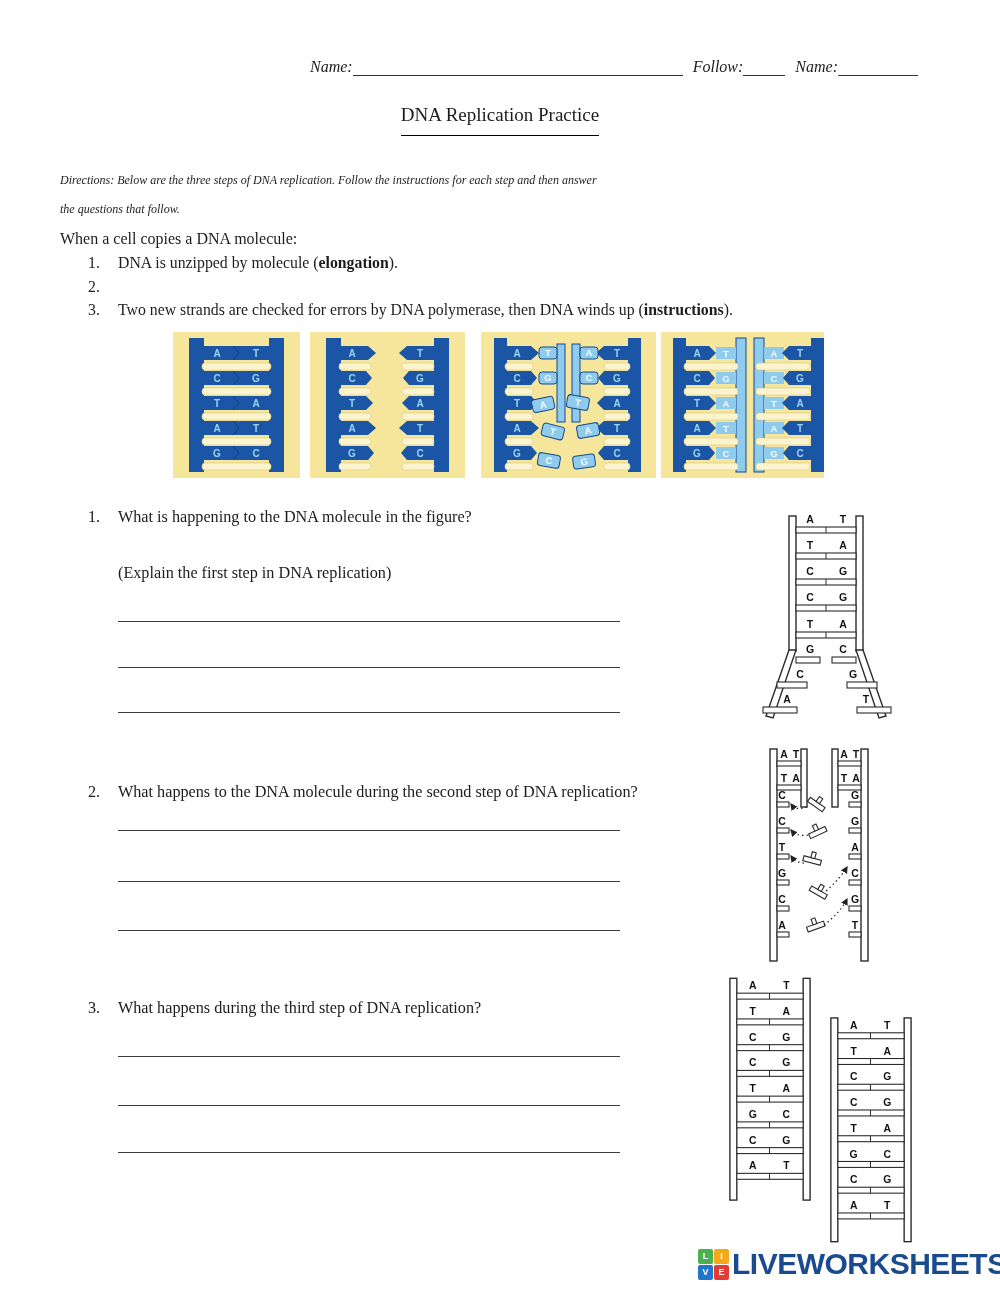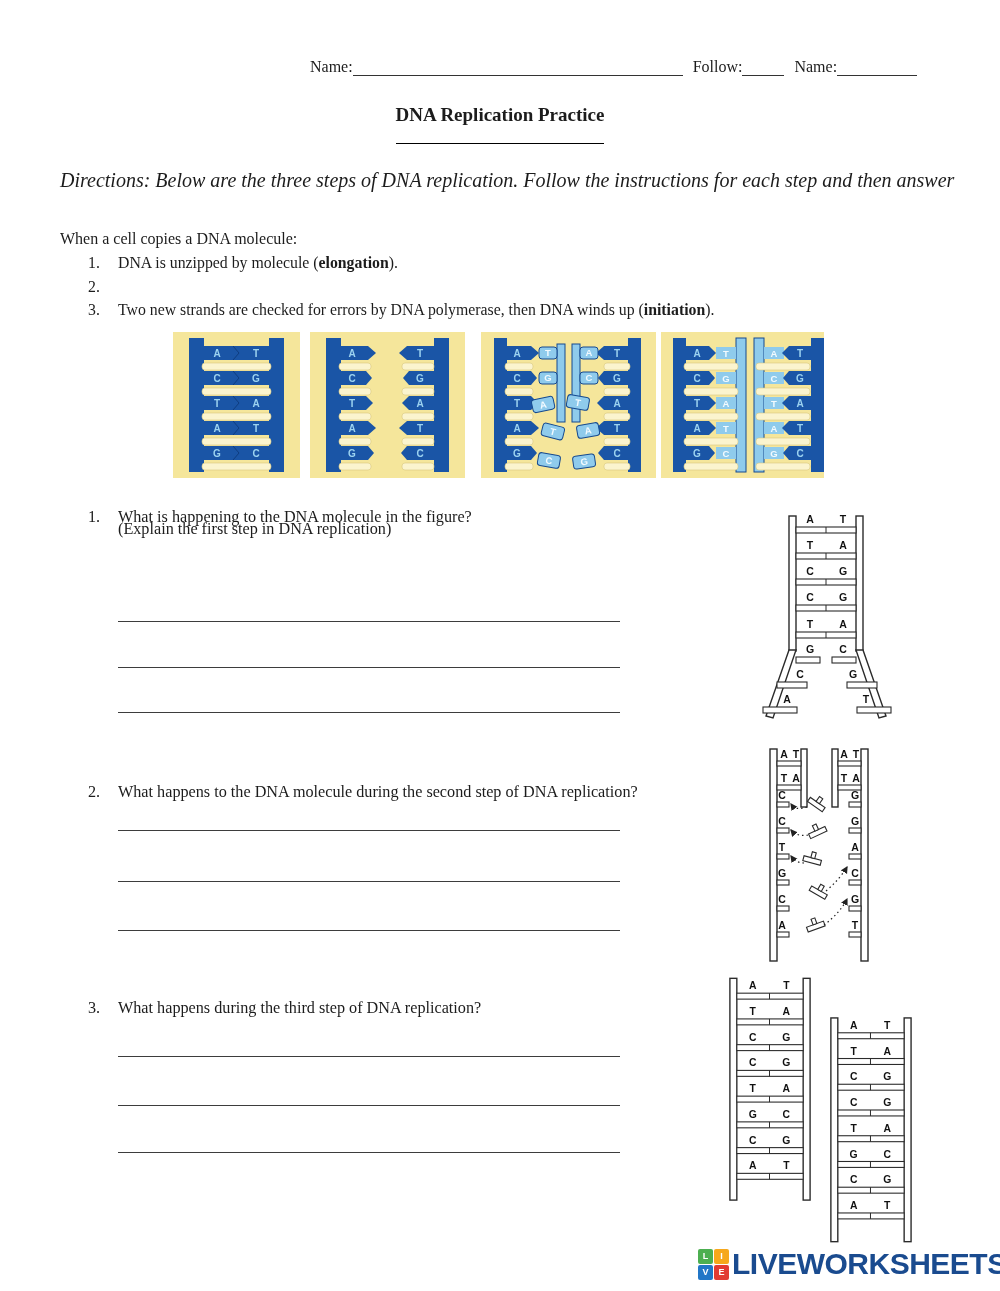--- a/index.html
+++ b/index.html
@@ -1,31 +1,31 @@
 <!DOCTYPE html>
 <html><head>
 <meta charset="utf-8">
 <style>
   html,body{margin:0;padding:0;background:#ffffff;}
   #page{position:relative;width:1000px;height:1291px;background:#ffffff;overflow:hidden;
         font-family:"Liberation Serif", serif;color:#1c1c1c;}
   .abs{position:absolute;}
   
-  .hdr{top:58px;left:310px;display:flex;align-items:flex-end;font-size:16px;white-space:nowrap;}
+  .hdr{top:58px;left:310px;display:flex;align-items:flex-end;font-size:16px;white-space:nowrap;font-style:italic;}
   .blank{display:inline-block;border-bottom:1.5px solid #333;height:17px;}
   .name-blank{width:330px;}
   .period-blank{width:42px;}
   .date-blank{width:80px;}
   .hdr .lbl{margin-left:10px;}
   .hdr .lbl:first-child{margin-left:0;}
   
   .title-wrap{top:104px;left:0;width:1000px;text-align:center;}
-  .title{font-size:19px;font-weight:bold;border-bottom:1.8px solid #000;padding-bottom:18px;}
-  
-  .directions{top:166px;left:60px;width:900px;font-style:italic;font-size:20px;line-height:29px;}
+  .title{font-size:19px;font-weight:normal;border-bottom:1.8px solid #000;padding-bottom:10px;}
+  
+  .directions{top:166px;left:60px;width:900px;font-style:italic;font-size:12px;line-height:29px;}
   .intro{top:230px;left:60px;font-size:16px;}
   .steps{top:254px;left:88px;font-size:15.8px;}
   .step{display:flex;height:23.6px;align-items:baseline;}
   .step .num{width:30px;}
   
   .q{font-size:16.2px;display:flex;}
   .q .num{width:30px;}
   .hint{font-size:16.2px;}
   .ans-line{border-bottom:1.6px solid #3d3d3d;width:502px;height:1px;}
   
@@ -71,34 +71,35 @@
     <span class="lbl">Name:</span>
     <span class="blank date-blank"></span>
   </div>
 
   <div class="abs title-wrap">
     <span class="title">DNA Replication Practice</span>
   </div>
 
   <div class="abs directions">
     <div>Directions: Below are the three steps of DNA replication. Follow the instructions for each step and then answer</div>
+    <div>the questions that follow.</div>
   </div>
 
   <div class="abs intro">When a cell copies a DNA molecule:</div>
   <div class="abs steps">
     <div class="step">
       <span class="num">1.</span>
       <span><span>DNA is unzipped by molecule (</span><b>elongation</b><span>).</span></span>
     </div>
     <div class="step">
       <span class="num">2.</span>
     </div>
     <div class="step">
       <span class="num">3.</span>
-      <span><span>Two new strands are checked for errors by DNA polymerase, then DNA winds up (</span><b>initiation</b><span>).</span></span>
+      <span><span>Two new strands are checked for errors by DNA polymerase, then DNA winds up (</span><b>instructions</b><span>).</span></span>
     </div>
   </div>
 
   <svg class="cp" style="left:173px;width:127px" viewBox="0 0 127 146">
     <rect class="bgY" width="127" height="146"></rect>
     <rect class="dk" x="16" y="6" width="15" height="134"></rect>
     <rect class="dk" x="96" y="6" width="15" height="134"></rect>
     <g>
       <rect class="rg" x="29" y="31" width="69" height="7" rx="3"></rect>
         <rect class="rg" x="29" y="56" width="69" height="7" rx="3"></rect>
@@ -309,21 +310,21 @@
       <text class="tD" x="139" y="100">T</text>
       <text class="tL" x="113" y="125">G</text>
       <text class="tD" x="139" y="125">C</text>
     </g>
   </svg>
 
   <div class="abs q" style="top:508px;left:88px;">
     <span class="num">1.</span>
     <span>What is happening to the DNA molecule in the figure?</span>
   </div>
-  <div class="abs hint" style="top:520px;left:118px;">(Explain the first step in DNA replication)</div>
+  <div class="abs hint" style="top:564px;left:118px;">(Explain the first step in DNA replication)</div>
   <div class="abs ans-line" style="top:620px;left:118px;"></div>
   <div class="abs ans-line" style="top:666px;left:118px;"></div>
   <div class="abs ans-line" style="top:711px;left:118px;"></div>
 
   <svg class="bwfig" style="left:753px;top:504px;width:148px;height:222px" viewBox="0 0 148 222">
     <rect class="bw" x="36" y="12" width="7" height="135"></rect>
     <rect class="bw" x="103" y="12" width="7" height="135"></rect>
     <polygon class="bw" points="36,146 43,146 20,214 13,212"></polygon>
     <polygon class="bw" points="103,146 110,146 133,212 126,214"></polygon>
     <g>

